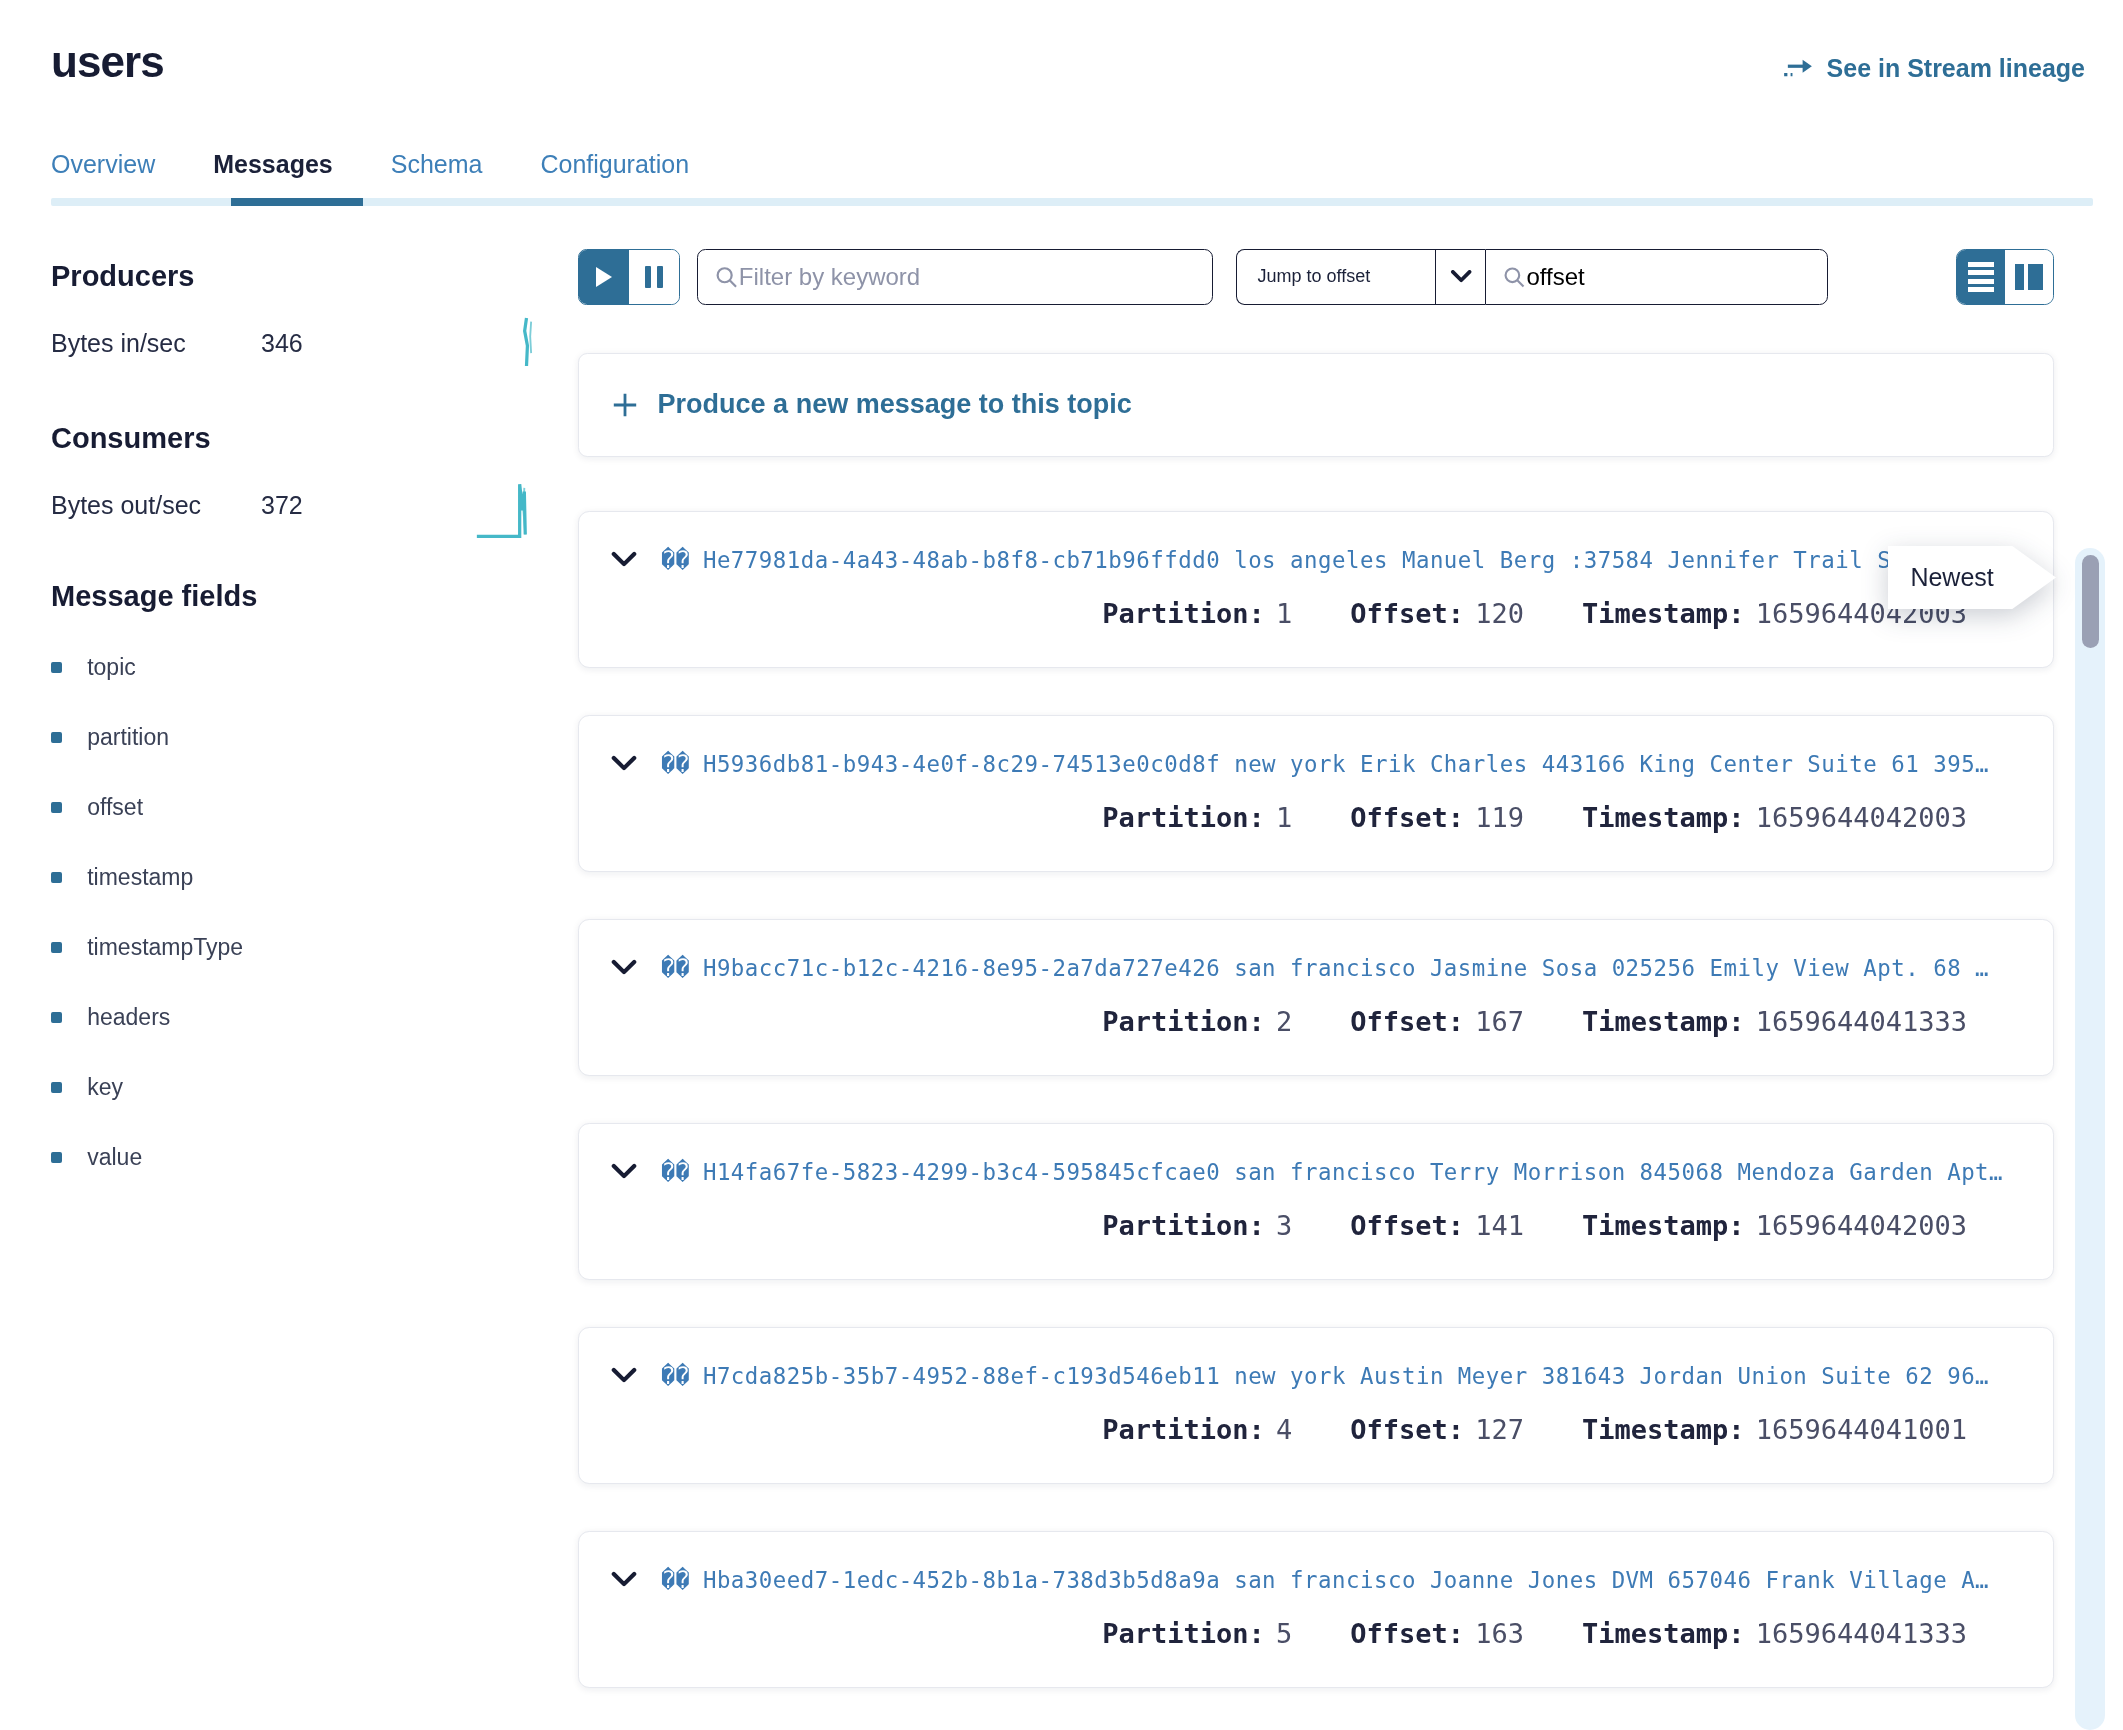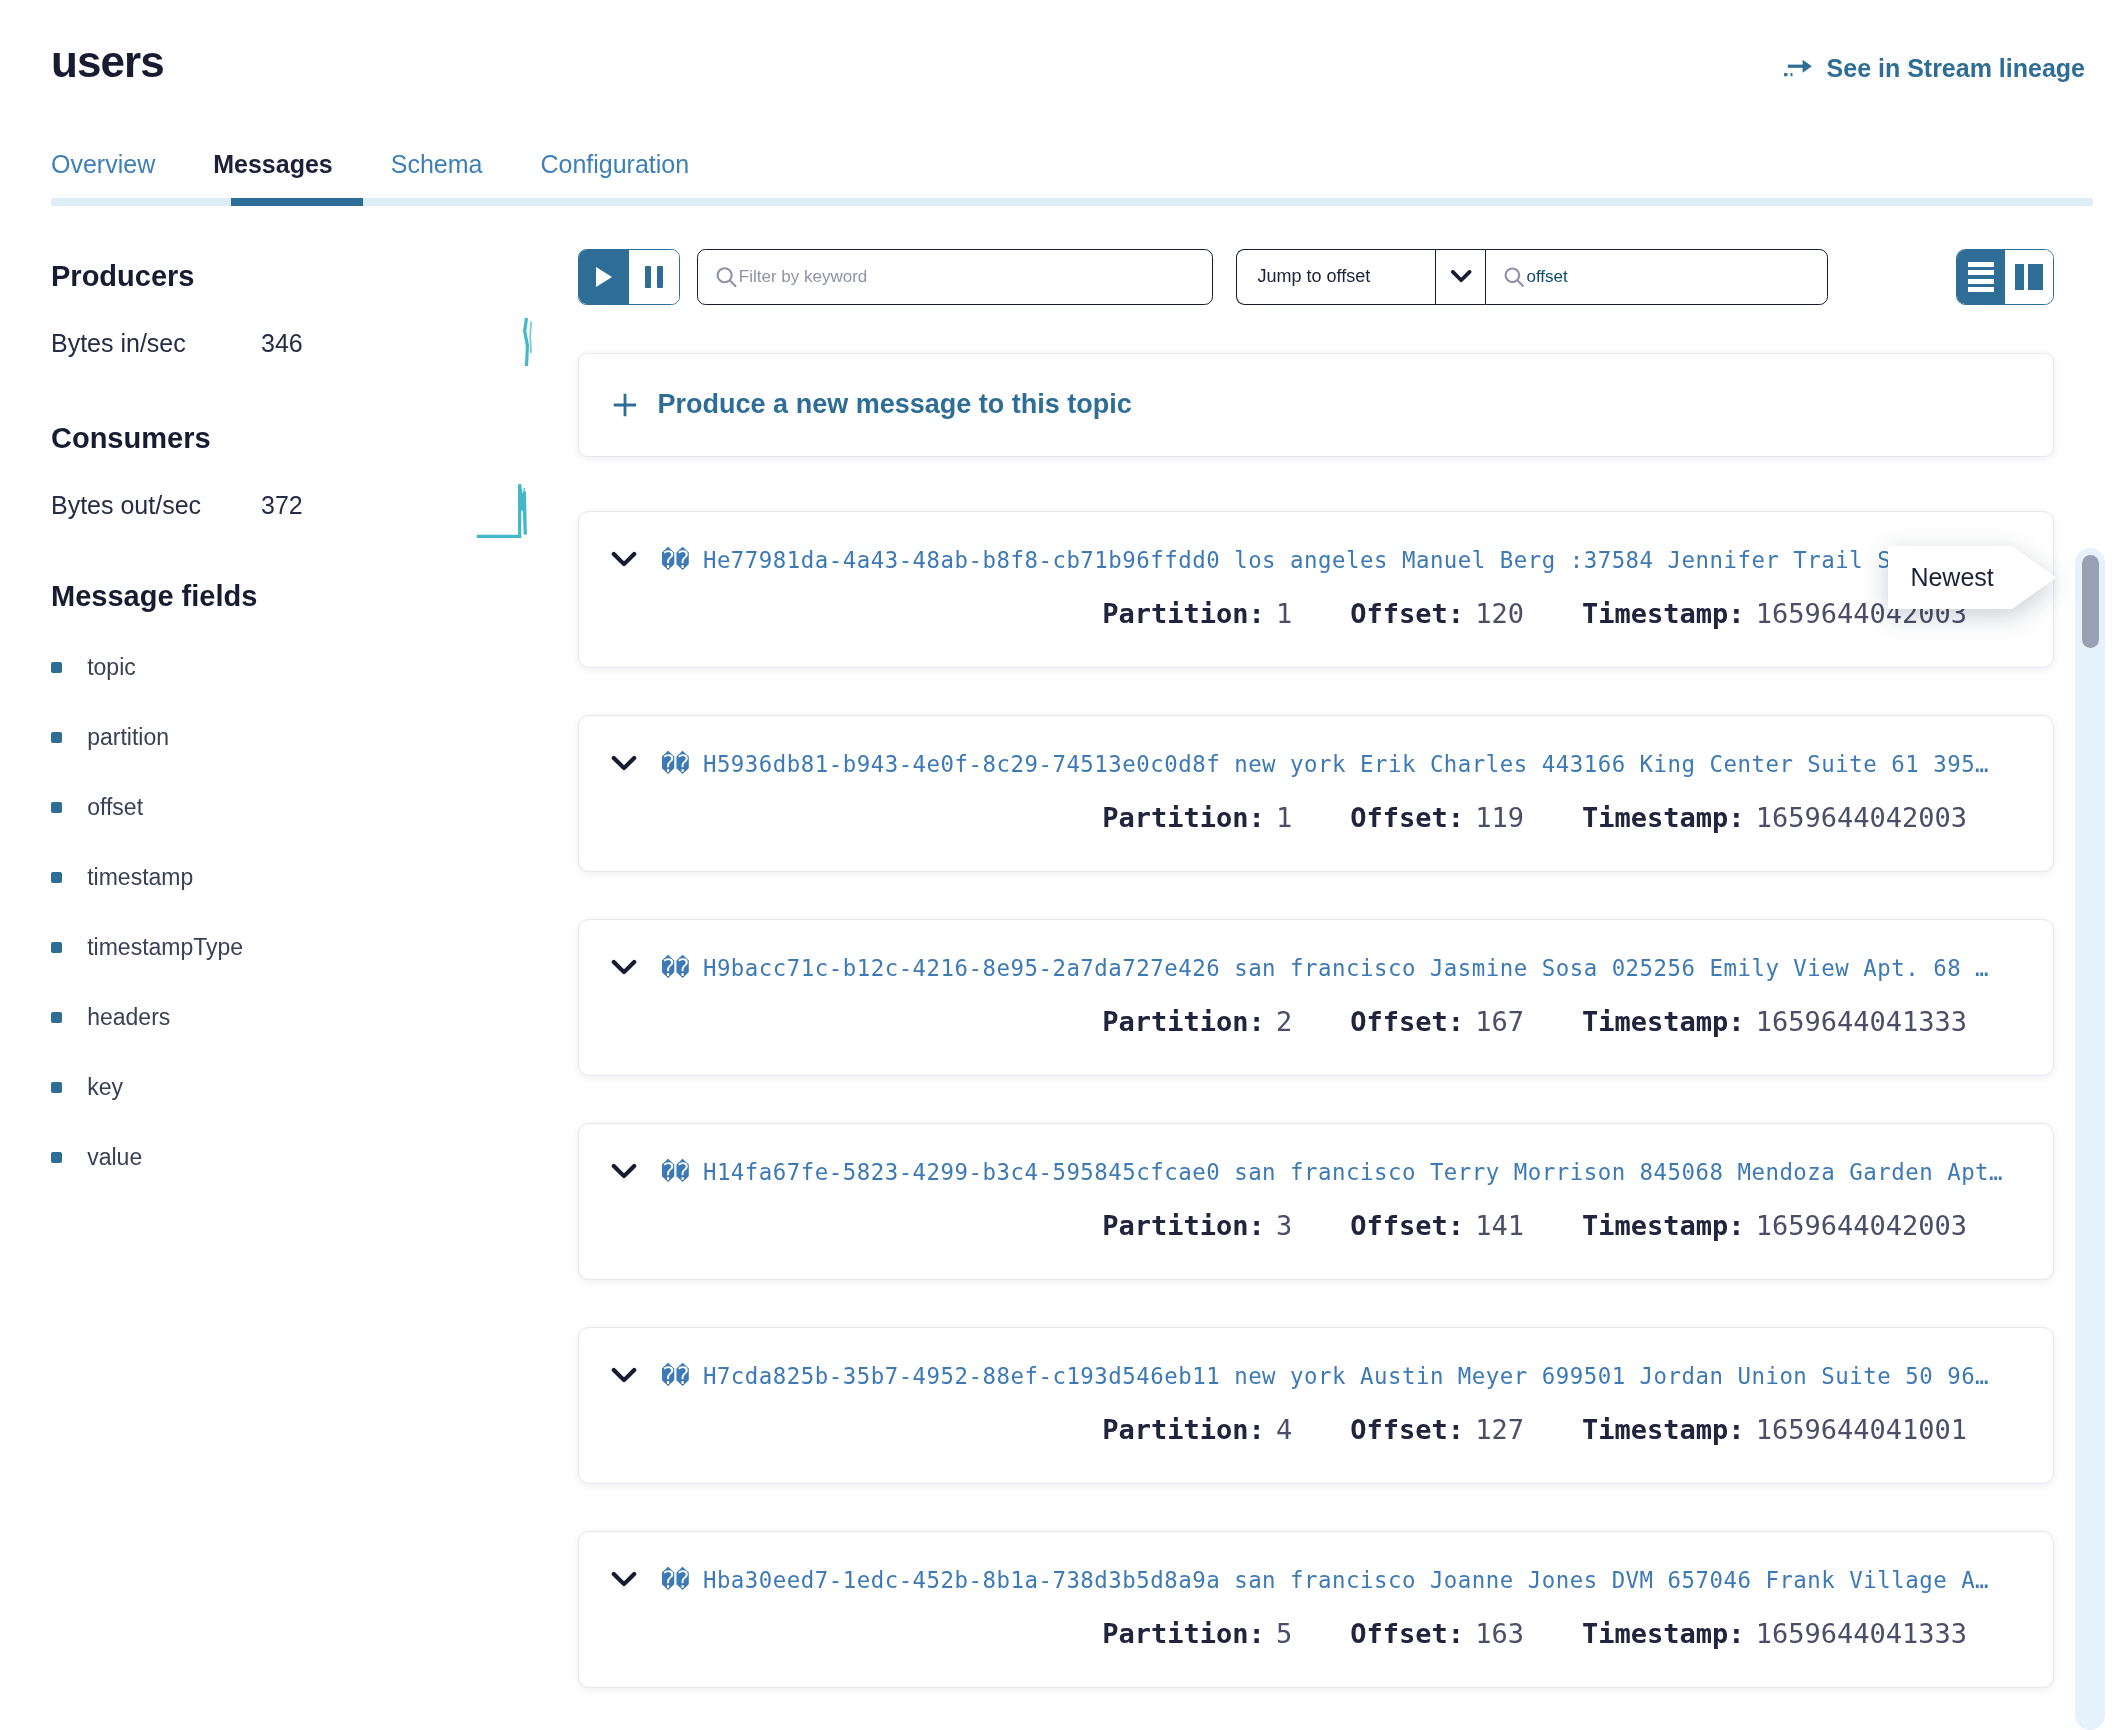--- a/index.html
+++ b/index.html
@@ -37,21 +37,21 @@
 
   
   .toolbar { display:flex; align-items:stretch; height:56px; }
   .pp { display:flex; border:1.9px solid #2e6e96; border-radius:8.4px; overflow:hidden; }
   .pp .play { width:50px; background:#2e6e96; display:flex; align-items:center; justify-content:center; cursor:pointer; }
   .pp .pause { width:50px; background:#fff; display:flex; align-items:center; justify-content:center; gap:5.6px; cursor:pointer; }
   .tri { width:0; height:0; border-left:16px solid #fff; border-top:10.3px solid transparent; border-bottom:10.3px solid transparent; }
   .bar { width:6.5px; height:22.4px; background:#2e6e96; border-radius:0.9px; }
   .inp { display:flex; align-items:center; border:1.9px solid #171c33; border-radius:8.4px; background:#fff; padding:0 17px; }
   .filter { width:516px; margin-left:17px; }
-  .inp input { border:none; outline:none; font-size:17px; font-family:"Liberation Sans",sans-serif; color:#0c4a6e; width:100%; margin-left:1px; background:transparent; }
+  .inp input { border:none; outline:none; font-size:24px; font-family:"Liberation Sans",sans-serif; color:#000000; width:100%; margin-left:1px; background:transparent; }
   .inp input::placeholder { color:#8e93a8; }
   .jump { margin-left:23px; border:1.9px solid #171c33; border-radius:8.4px 0 0 8.4px; border-right:none; display:flex; align-items:center; cursor:pointer; }
   .jump .txt { font-size:18px; padding:0 65px 0 20.5px; color:#1b2139; }
   .jump .chev { width:50px; align-self:stretch; border-left:1.9px solid #171c33; display:flex; align-items:center; justify-content:center; }
   .offset-box { border-radius:0 8.4px 8.4px 0; width:343px; }
   .views { margin-left:auto; display:flex; border:1.9px solid #2e6e96; border-radius:9.3px; overflow:hidden; }
   .views .v1 { width:48px; background:#2e6e96; display:flex; align-items:center; justify-content:center; flex-direction:column; gap:3.7px; cursor:pointer; }
   .views .v1 i { display:block; width:26px; height:4.7px; background:#fff; }
   .views .v2 { width:48px; background:#fff; display:flex; align-items:center; justify-content:center; gap:3.7px; cursor:pointer; }
   .views .v2 .c1 { width:8.4px; height:26px; background:#2e6e96; }
@@ -298,21 +298,21 @@
         </div>
 
         <div class="card">
           <div class="l1">
             <span class="chev">
                 <svg width="26" height="17" viewBox="0 0 28 18">
                   <path d="M3 3 L14 14 L25 3" stroke="#171c33" stroke-width="4.5" fill="none" stroke-linecap="round" stroke-linejoin="round"></path>
                 </svg>
               </span>
             <span class="kglyph">��</span>
-            <span class="ktext">H7cda825b-35b7-4952-88ef-c193d546eb11 new york Austin Meyer 699501 Jordan Union Suite 50 96…</span>
+            <span class="ktext">H7cda825b-35b7-4952-88ef-c193d546eb11 new york Austin Meyer 381643 Jordan Union Suite 62 96…</span>
           </div>
           <div class="l2">
             <span class="grp"><b>Partition:</b><span class="v">4</span></span>
             <span class="grp"><b>Offset:</b><span class="v">127</span></span>
             <span class="grp"><b>Timestamp:</b><span class="v">1659644041001</span></span>
           </div>
         </div>
 
         <div class="card">
           <div class="l1">

